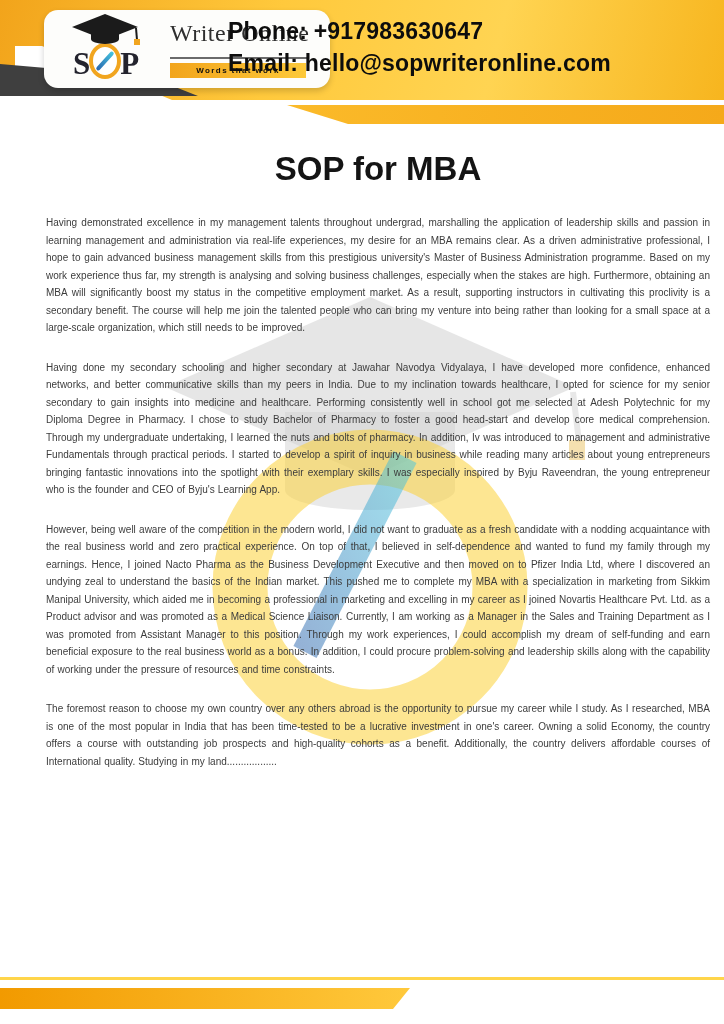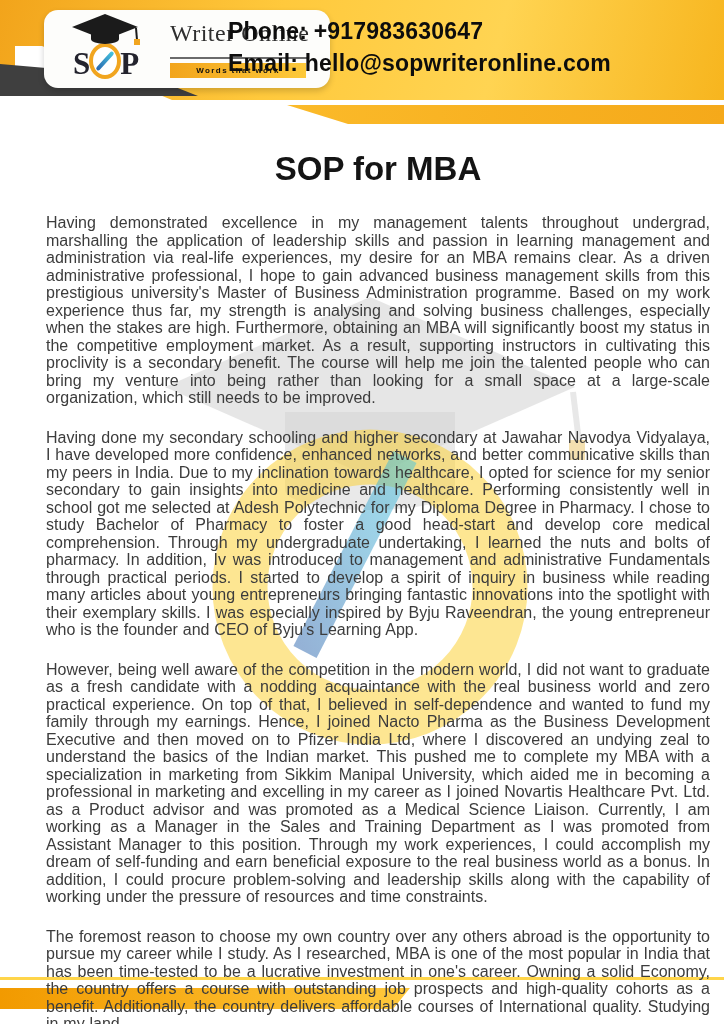--- a/index.html
+++ b/index.html
@@ -39,21 +39,21 @@
   .hdr-contact { position:absolute; top:0; right:16px; width:480px; text-align:left; z-index:3; }
   .hdr-phone { margin-top:18px; font-size:23px; font-weight:700; color:#0d0d0d; letter-spacing:.2px; }
   .hdr-email { margin-top:5px; font-size:23px; font-weight:700; color:#0d0d0d; letter-spacing:.2px; }
 
   
   .watermark { position:absolute; left:155px; top:292px; width:430px; height:470px; z-index:0; pointer-events:none; }
 
   
   .main { position:absolute; top:130px; left:16px; width:724px; z-index:1; padding:0 30px; }
   .doc-title { text-align:center; font-size:33px; font-weight:700; color:#141414; margin:20px 0 26px 0; line-height:38px; }
-  .doc-body p { font-size:16px; line-height:17.5px; color:#3c3c3c; text-align:justify; margin-bottom:22px;
+  .doc-body p { font-size:10px; line-height:17.5px; color:#3c3c3c; text-align:justify; margin-bottom:22px;
     word-spacing:.4px; }
 
   
   .footer { position:absolute; left:0; top:970px; width:724px; height:54px; background:#fff; }
   .ftr-line { position:absolute; top:7px; left:0; width:724px; height:3px; background:#ffd54a; }
   .ftr-bar { position:absolute; top:18px; left:0; width:410px; height:21px;
     background:linear-gradient(90deg,#f29a00,#ffc93c);
     clip-path:polygon(0 0,410px 0,393px 21px,0 21px); }
   .ftr-site { position:absolute; top:17px; right:6px; font-size:17px; font-weight:700; color:#101010; letter-spacing:.2px; }
 </style>

